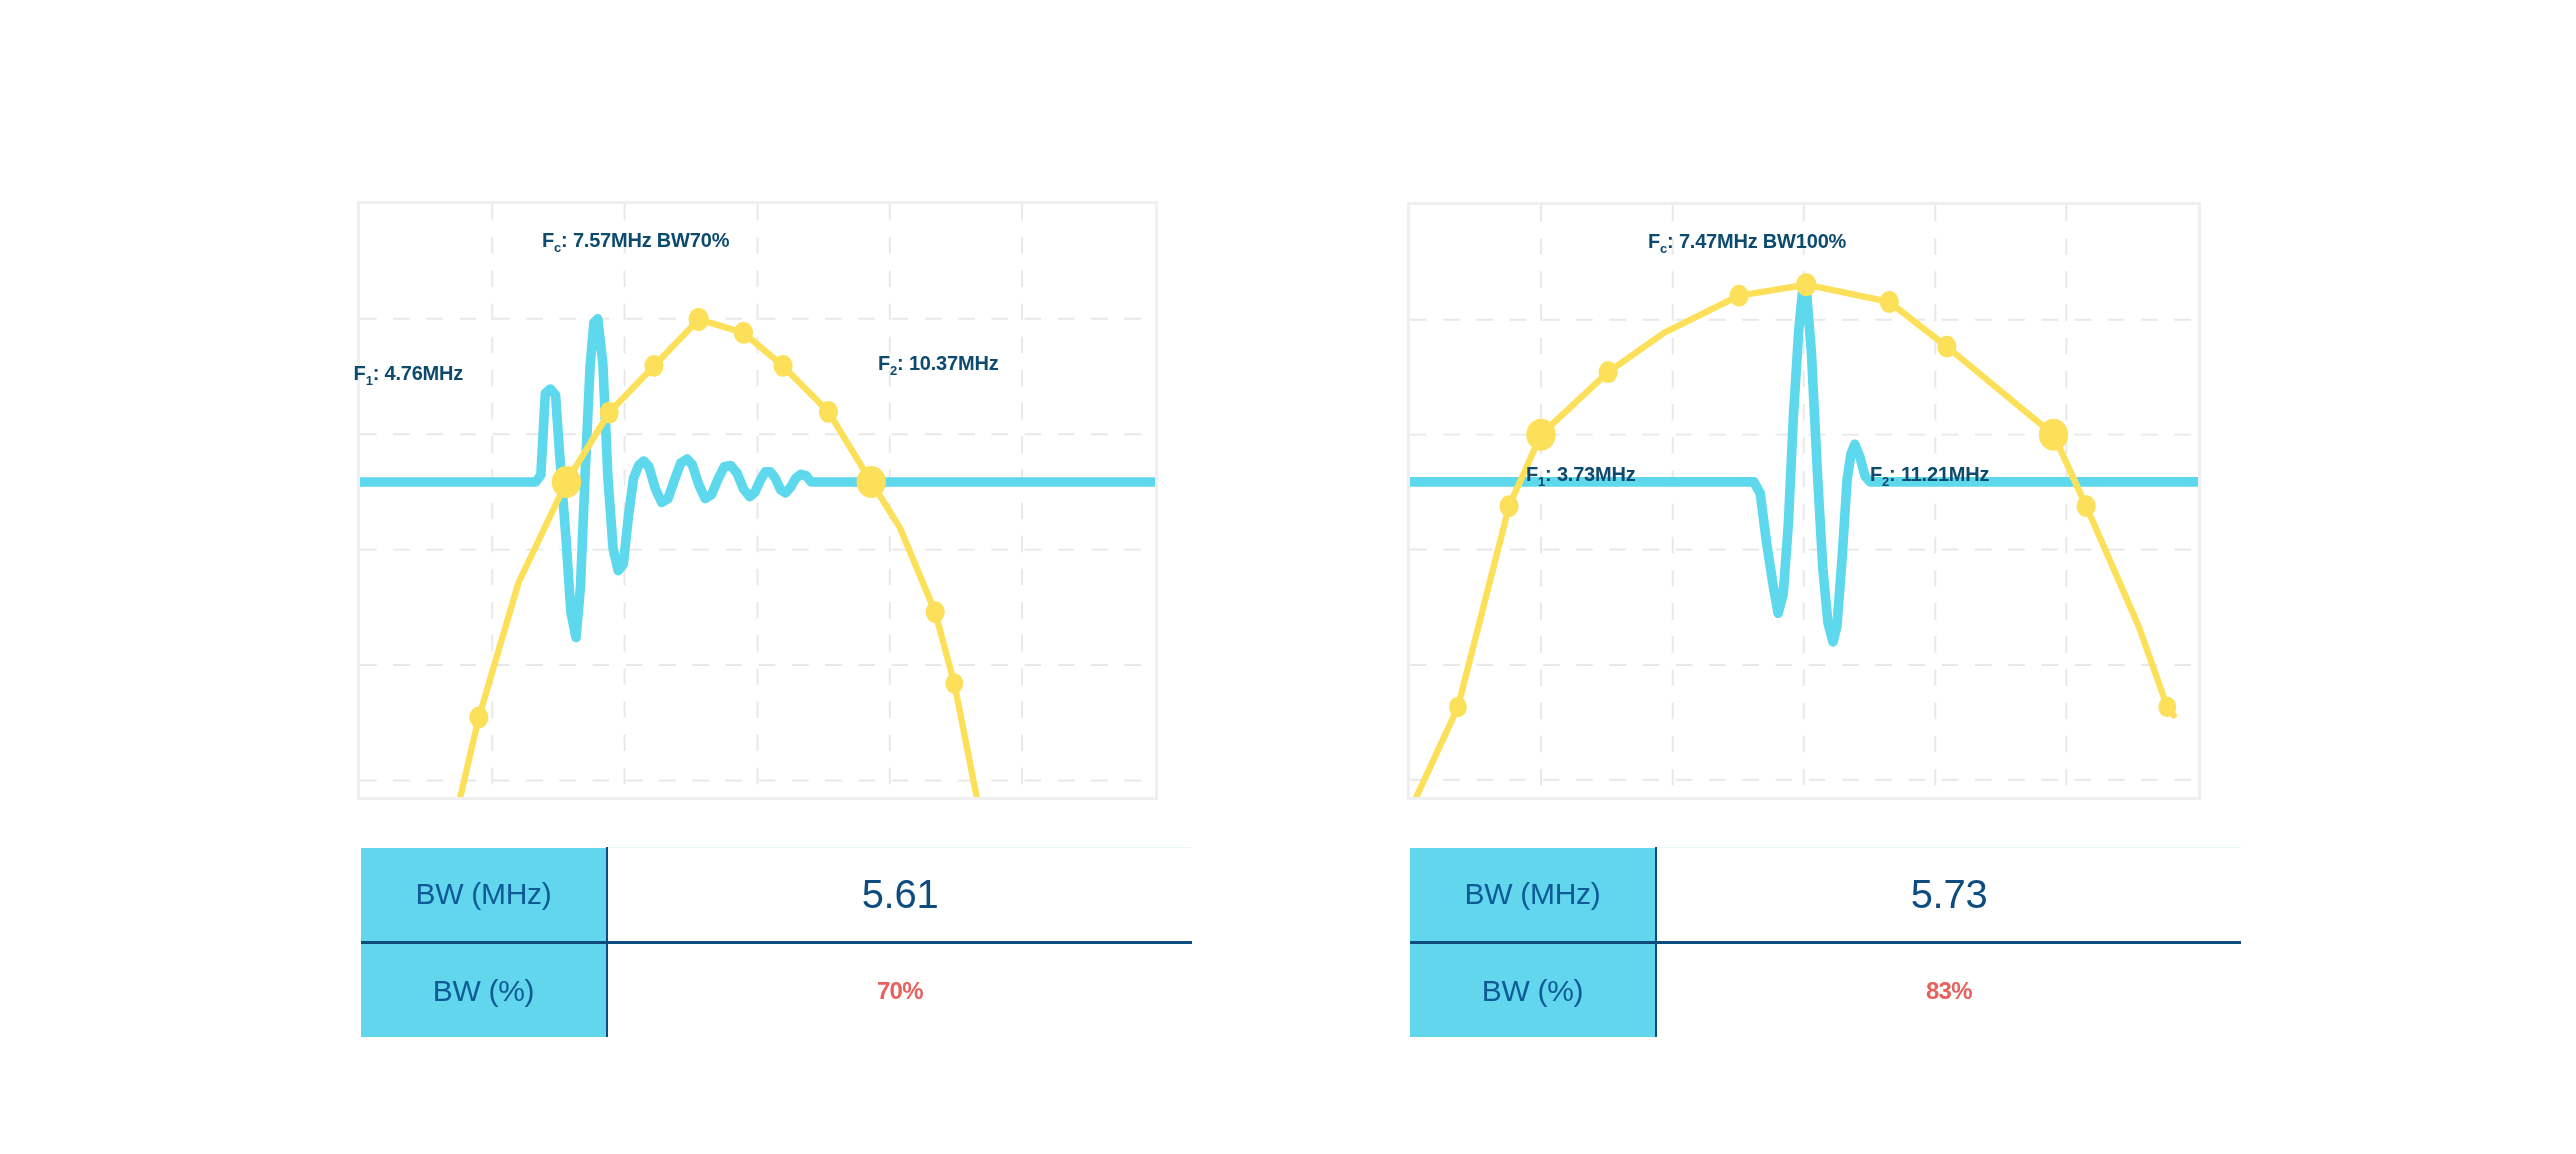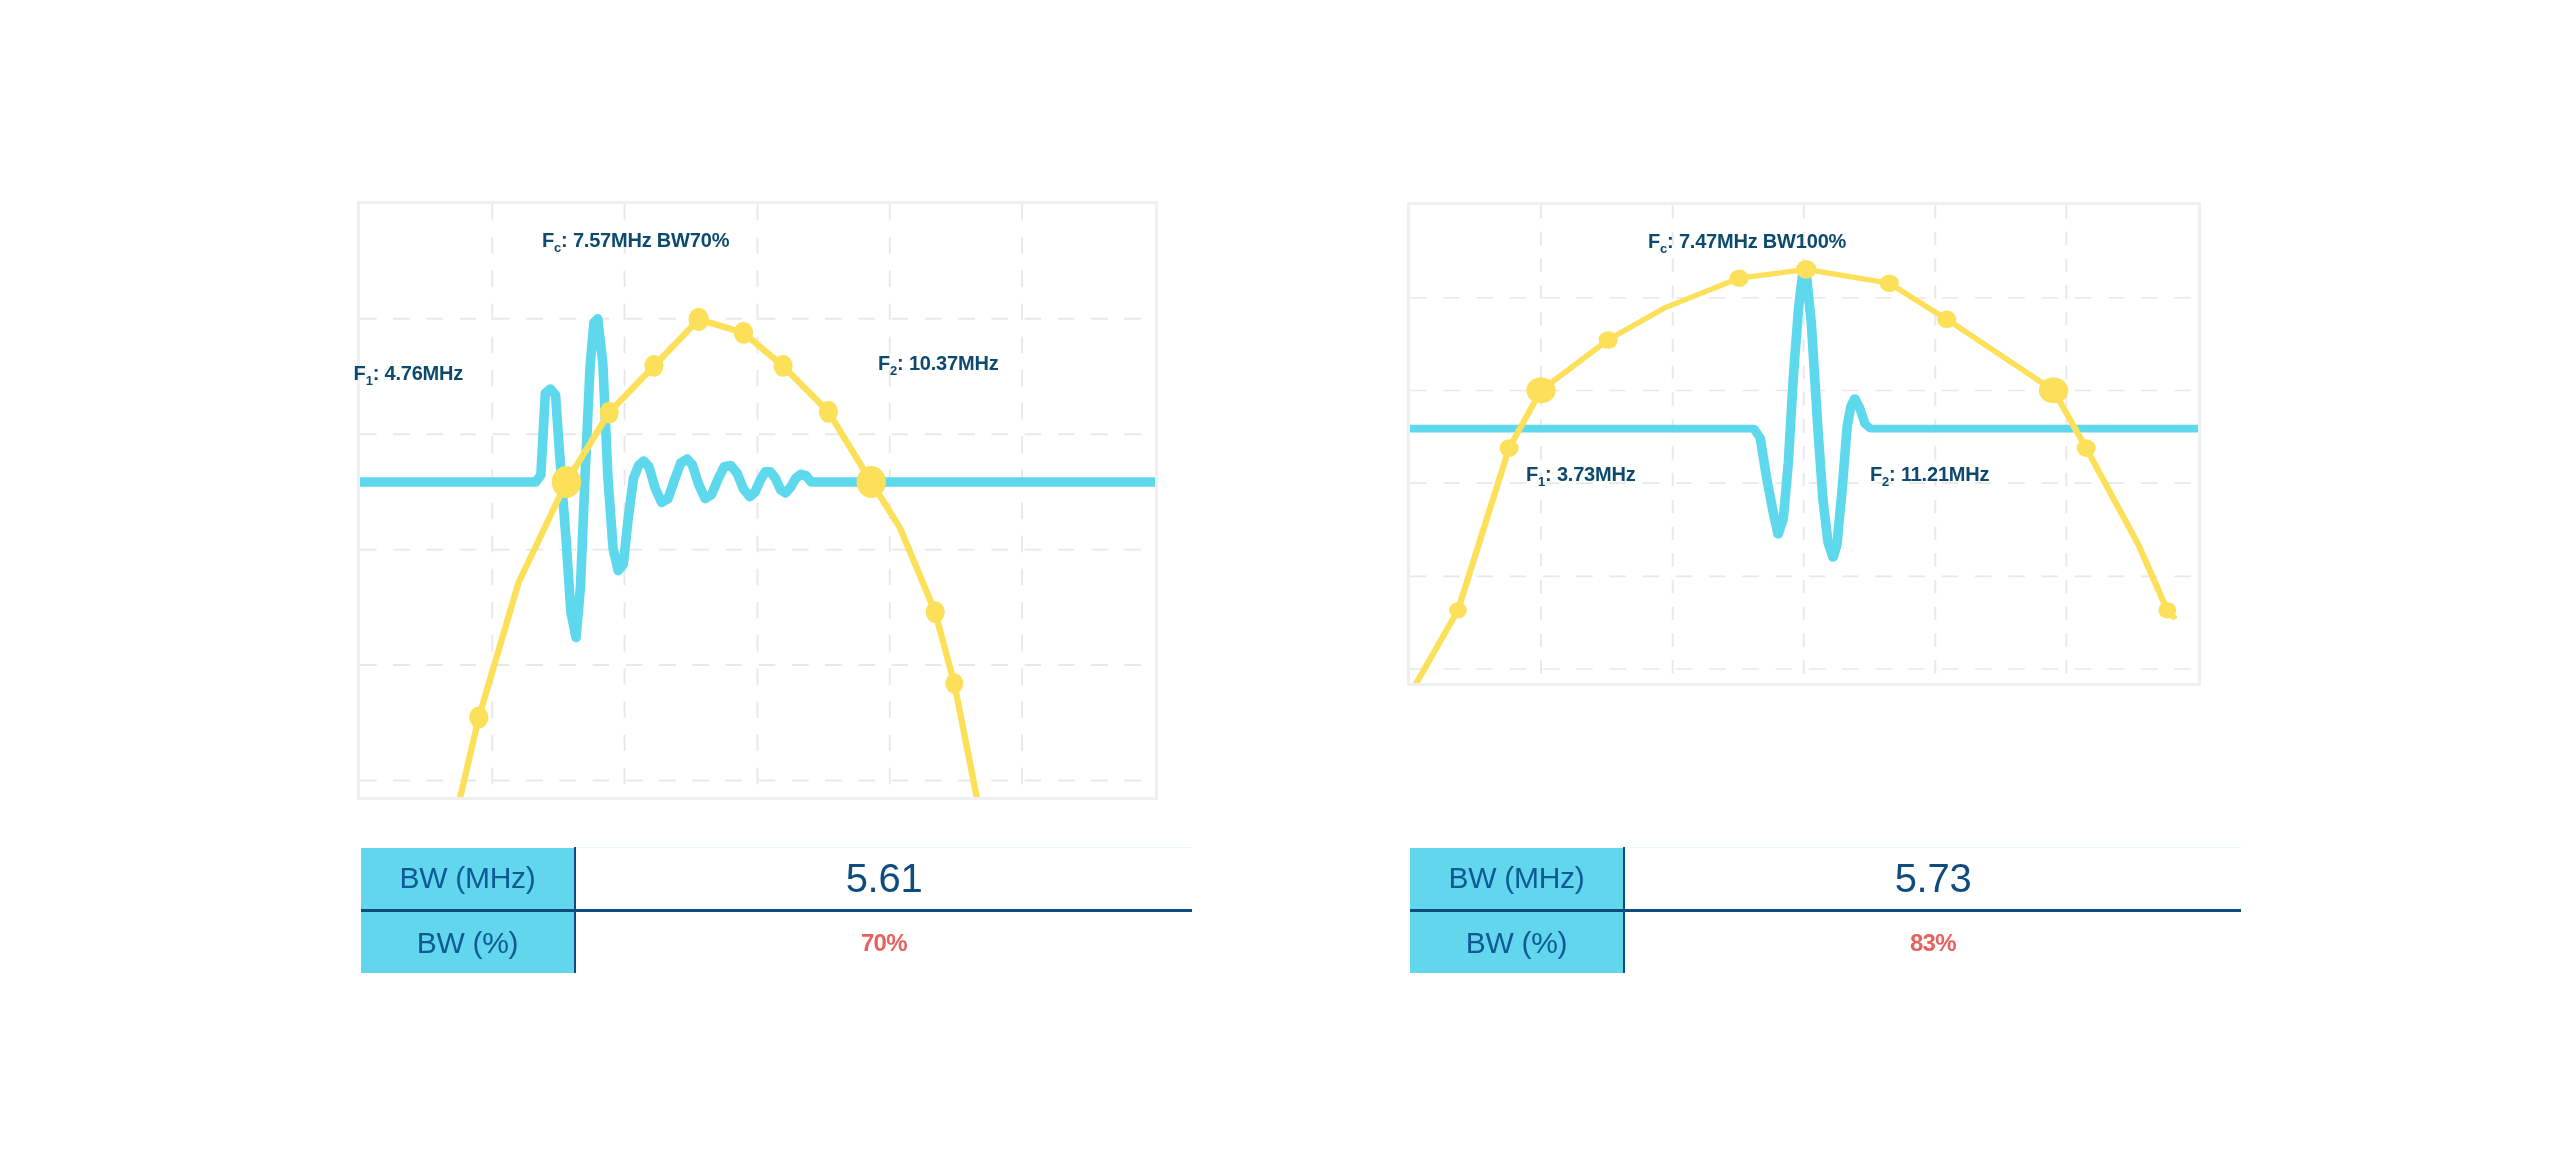--- a/index.html
+++ b/index.html
@@ -22,21 +22,21 @@
   }
   .plot-svg{position:absolute;left:0;top:0;width:100%;height:100%;display:block;}
 
   
   .bw-table{
     position:absolute;
     border-collapse:collapse;
     table-layout:fixed;
   }
   .bw-table td{
-    padding:0;margin:0;
+    padding:16px;margin:0;
     height:61px;
     vertical-align:middle;
     text-align:center;
     border:none;
   }
   .bw-table .hdr{
     background:#62D6EC;
     color:#0E5A96;
     font-size:30px;
     letter-spacing:-0.3px;
@@ -129,21 +129,21 @@
     <tr>
       <td class="hdr">BW (%)</td>
       <td class="val-pct">70%</td>
     </tr>
   </tbody>
     </table>
 </div>
 
 <div class="panel" id="panel-right">
 
-  <div class="plot-frame" style="left:119px;top:202px;width:794px;height:484px;">
+  <div class="plot-frame" style="left:119px;top:202px;width:794px;height:598px;">
     <svg class="plot-svg" viewBox="0 0 1233 928" preserveAspectRatio="none">
       <g stroke="#E8E8E8" stroke-width="3" stroke-dasharray="26 26" fill="none">
         <line x1="0" y1="180" x2="1233" y2="180"></line>
         <line x1="0" y1="360" x2="1233" y2="360"></line>
         <line x1="0" y1="540" x2="1233" y2="540"></line>
         <line x1="0" y1="721" x2="1233" y2="721"></line>
         <line x1="0" y1="901" x2="1233" y2="901"></line>
         <line x1="205" y1="0" x2="205" y2="928"></line>
         <line x1="411" y1="0" x2="411" y2="928"></line>
         <line x1="616" y1="0" x2="616" y2="928"></line>

